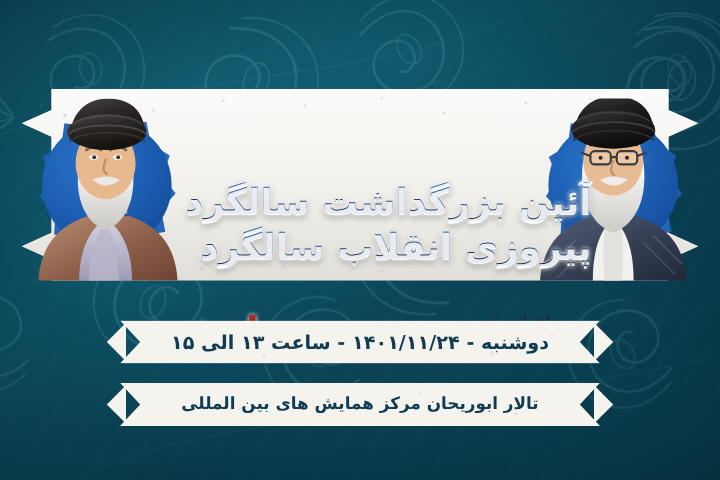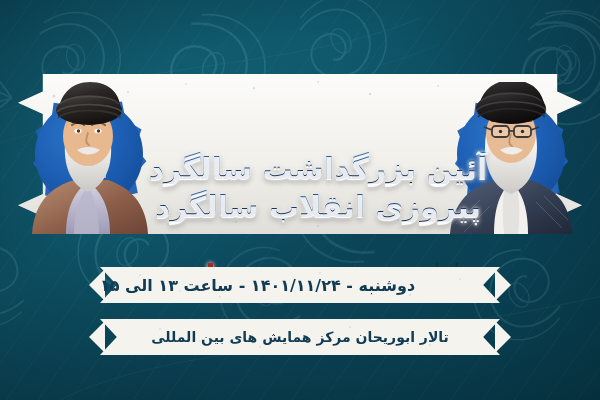--- a/index.html
+++ b/index.html
@@ -88,21 +88,20 @@
   }
   .hl-line{
     font-family:"DejaVu Sans","Liberation Sans",sans-serif;
     font-weight:bold;line-height:1;letter-spacing:-1px;
     color:#163a63;
     background:linear-gradient(180deg,#2f67ab 0%,#1d4a86 38%,#12305c 72%,#0d2547 100%);
     -webkit-background-clip:text;background-clip:text;
     -webkit-text-fill-color:transparent;
     text-shadow:0 1px 0 rgba(255,255,255,.9);
     filter:drop-shadow(0 0 2px rgba(255,255,255,.95)) drop-shadow(0 2px 2px rgba(90,90,90,.45));
-    text-align:center;
   }
   #hl1{font-size:30px;padding-top:2px;}
   #hl2{font-size:30px;padding-top:8px;}
 
   .sub-row{
     position:absolute;left:0;right:0;top:100px;height:48px;
     display:flex;flex-direction:row-reverse;align-items:center;justify-content:flex-start;gap:9px;
   }
   #sub-red{
     font-size:31px;font-weight:bold;line-height:1;letter-spacing:-1px;
@@ -114,21 +113,21 @@
   #sub-small{
     color:#1d2b3a;font-size:10px;line-height:1.55;text-align:right;white-space:nowrap;
     font-weight:600;padding-bottom:2px;
   }
 
   
   .ribbon{
     position:absolute;height:36px;left:100px;width:400px;
     display:flex;align-items:center;justify-content:center;
   }
-  #ribbon-date{top:267px;justify-content:flex-end;}
+  #ribbon-date{top:267px;}
   #ribbon-venue{top:319px;}
   .ribbon-bg{
     position:absolute;inset:0;background:#f4f3ee;
     -webkit-clip-path:polygon(0% 0%,100% 0%,100% 100%,0% 100%,4.2% 50%);
     clip-path:polygon(0% 0%,100% 0%,100% 100%,0% 100%,4.2% 50%);
     box-shadow:0 3px 10px rgba(0,0,0,.3);
   }
   .ribbon-bg.flip{
     -webkit-clip-path:polygon(0% 0%,100% 0%,95.8% 50%,100% 100%,0% 100%,4.2% 50%);
     clip-path:polygon(0% 0%,100% 0%,95.8% 50%,100% 100%,0% 100%,4.2% 50%);

